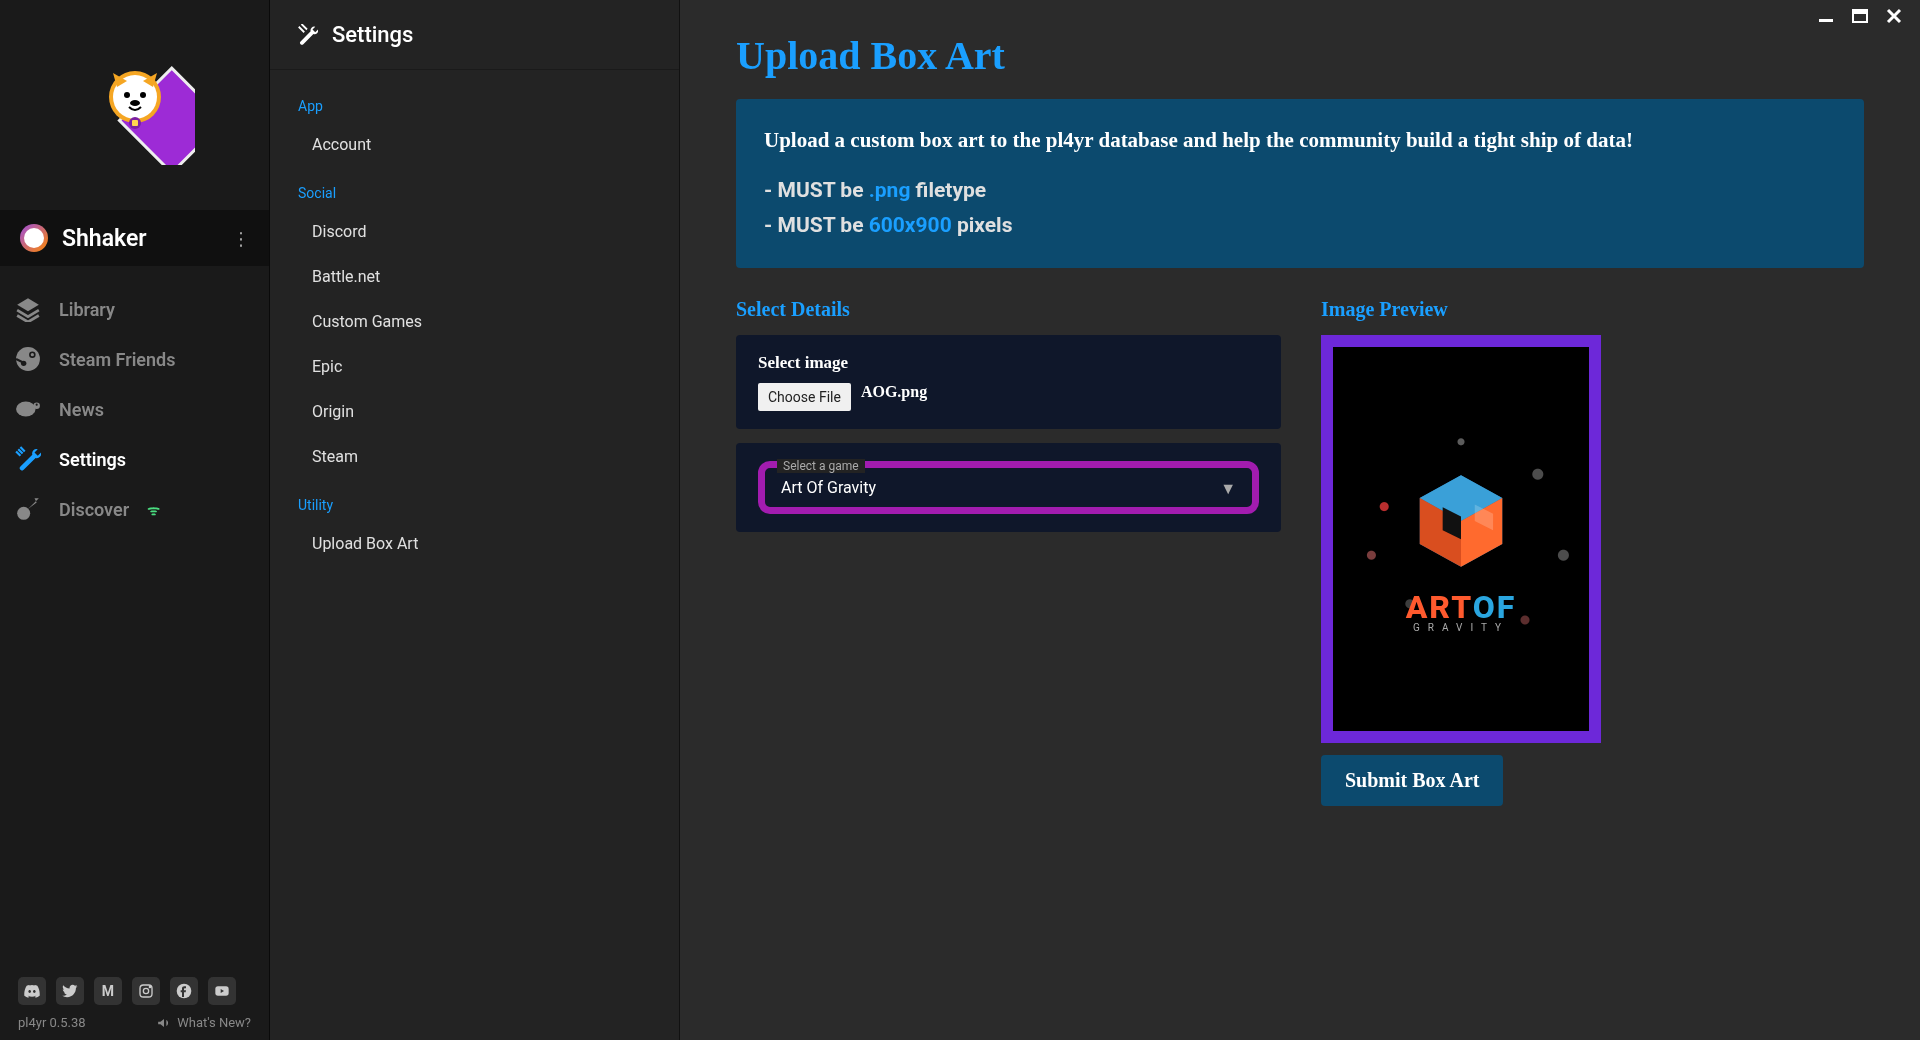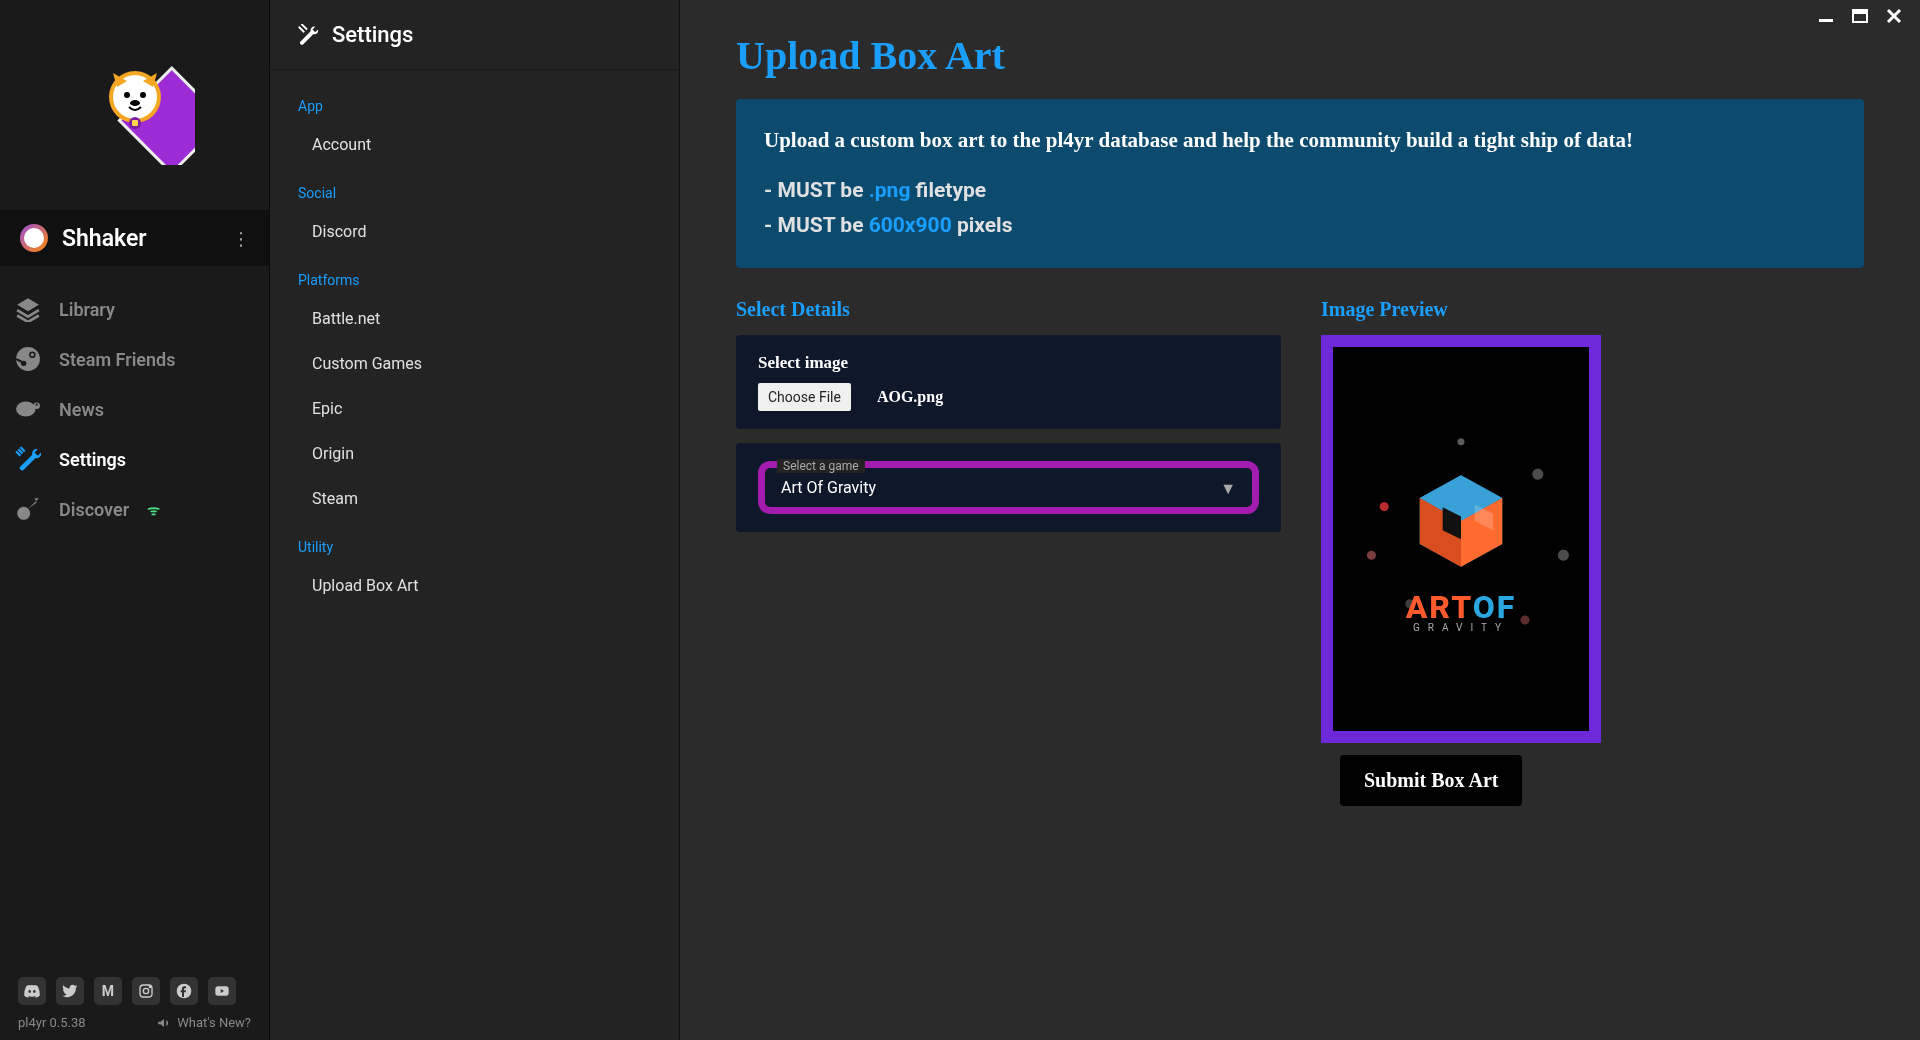--- a/index.html
+++ b/index.html
@@ -47,21 +47,21 @@
 .info-box .accent { color: #1a9fff; }
 
 .cols { display: flex; gap: 40px; align-items: flex-start; }
 .col-left { width: 545px; }
 .col-right { flex: 1; }
 
 .section-label { font-family: "Comic Sans MS", cursive; color: #1a9fff; font-size: 20px; font-weight: 700; margin-bottom: 14px; }
 
 .card { background: #0f172a; padding: 18px 22px; border-radius: 4px; margin-bottom: 14px; }
 .card-label { font-family: "Comic Sans MS", cursive; font-size: 17px; color: #fff; font-weight: 700; margin-bottom: 10px; }
-.file-row { display: flex; align-items: center; gap: 26px; }
+.file-row { display: flex; align-items: flex-start; gap: 10px; }
 .file-btn { background: #f0f0f0; color: #222; border: none; padding: 6px 10px; font-size: 14px; border-radius: 2px; cursor: pointer; }
 .file-name { font-family: "Comic Sans MS", cursive; font-size: 16px; color: #fff; font-weight: 700; }
 
 .select-wrap { position: relative; border: 7px solid #a21caf; border-radius: 12px; padding: 10px 16px 10px 16px; }
 .select-label { position: absolute; top: -9px; left: 12px; background: #232323; padding: 0 6px; font-size: 12px; color: #aaa; }
 .select-value { font-size: 16px; color: #fff; }
 .select-chevron { position: absolute; right: 16px; top: 50%; transform: translateY(-50%); color: #aaa; }
 
 .preview-box { background: #6d28d9; padding: 12px; width: 280px; display: inline-block; }
 .preview-img { width: 100%; aspect-ratio: 600/900; background: #000; display: flex; flex-direction: column; align-items: center; justify-content: center; position: relative; overflow: hidden; }
@@ -75,21 +75,21 @@
   radial-gradient(circle at 20% 40%, #c33 4px, transparent 5px),
   radial-gradient(circle at 80% 30%, #555 5px, transparent 6px),
   radial-gradient(circle at 30% 70%, #444 4px, transparent 5px),
   radial-gradient(circle at 75% 75%, #633 4px, transparent 5px),
   radial-gradient(circle at 50% 20%, #666 3px, transparent 4px),
   radial-gradient(circle at 15% 55%, #844 4px, transparent 5px),
   radial-gradient(circle at 90% 55%, #555 5px, transparent 6px);
   opacity: 0.9;
 }
 
-.submit-btn { background: #000000; color: #fff; border: none; padding: 14px 24px; font-family: "Comic Sans MS", cursive; font-size: 20px; font-weight: 700; border-radius: 4px; cursor: pointer; margin-top: 12px; margin-left: 19px; }
+.submit-btn { background: #0c4a6e; color: #fff; border: none; padding: 14px 24px; font-family: "Comic Sans MS", cursive; font-size: 20px; font-weight: 700; border-radius: 4px; cursor: pointer; margin-top: 12px; }
 
 svg { display: block; }
 </style>
 </head>
 <body>
 
 <div class="window-controls">
   <span>
     <svg width="16" height="16" viewBox="0 0 16 16">
         <rect x="1" y="11" width="14" height="3" fill="#fff"></rect>
@@ -242,21 +242,20 @@
             <path d="M3 3 l6 6 M6 0 l6 6" stroke="#fff" stroke-width="2"></path>
           </svg>
       </span>
       <span>Settings</span>
     </div>
     <div class="settings-body" id="settings-body">
         <div class="settings-group-label">App</div>
         <div class="settings-item">Account</div>
         <div class="settings-group-label">Social</div>
         <div class="settings-item">Discord</div>
-        <div class="settings-group-label">Platforms</div>
         <div class="settings-item">Battle.net</div>
         <div class="settings-item">Custom Games</div>
         <div class="settings-item">Epic</div>
         <div class="settings-item">Origin</div>
         <div class="settings-item">Steam</div>
         <div class="settings-group-label">Utility</div>
         <div class="settings-item">Upload Box Art</div>
       </div>
   </div>
 

